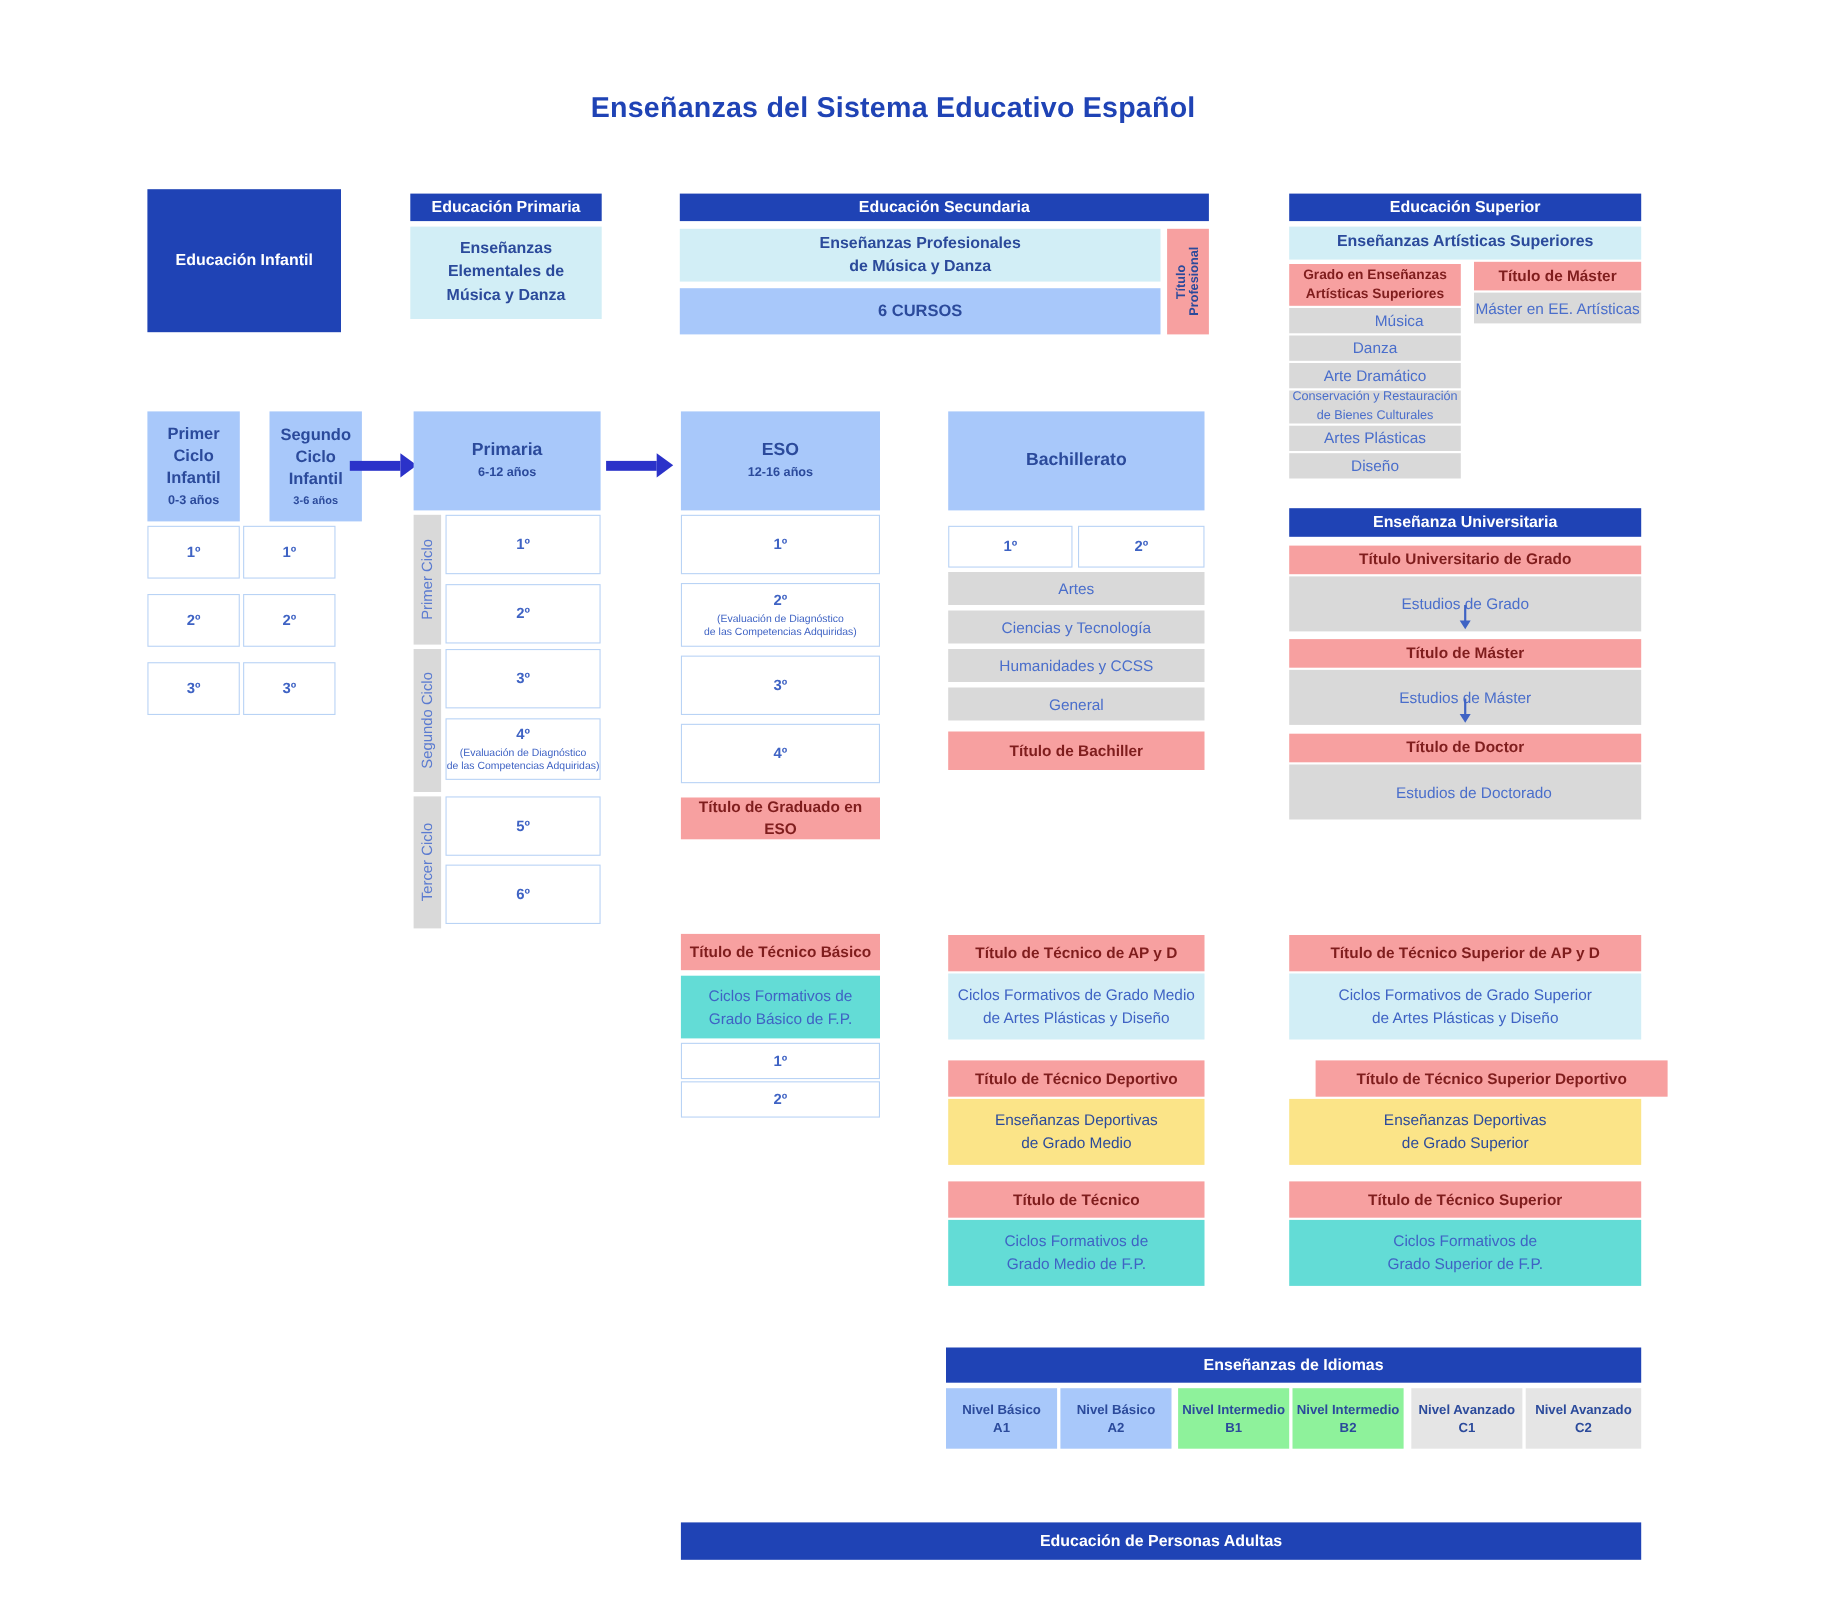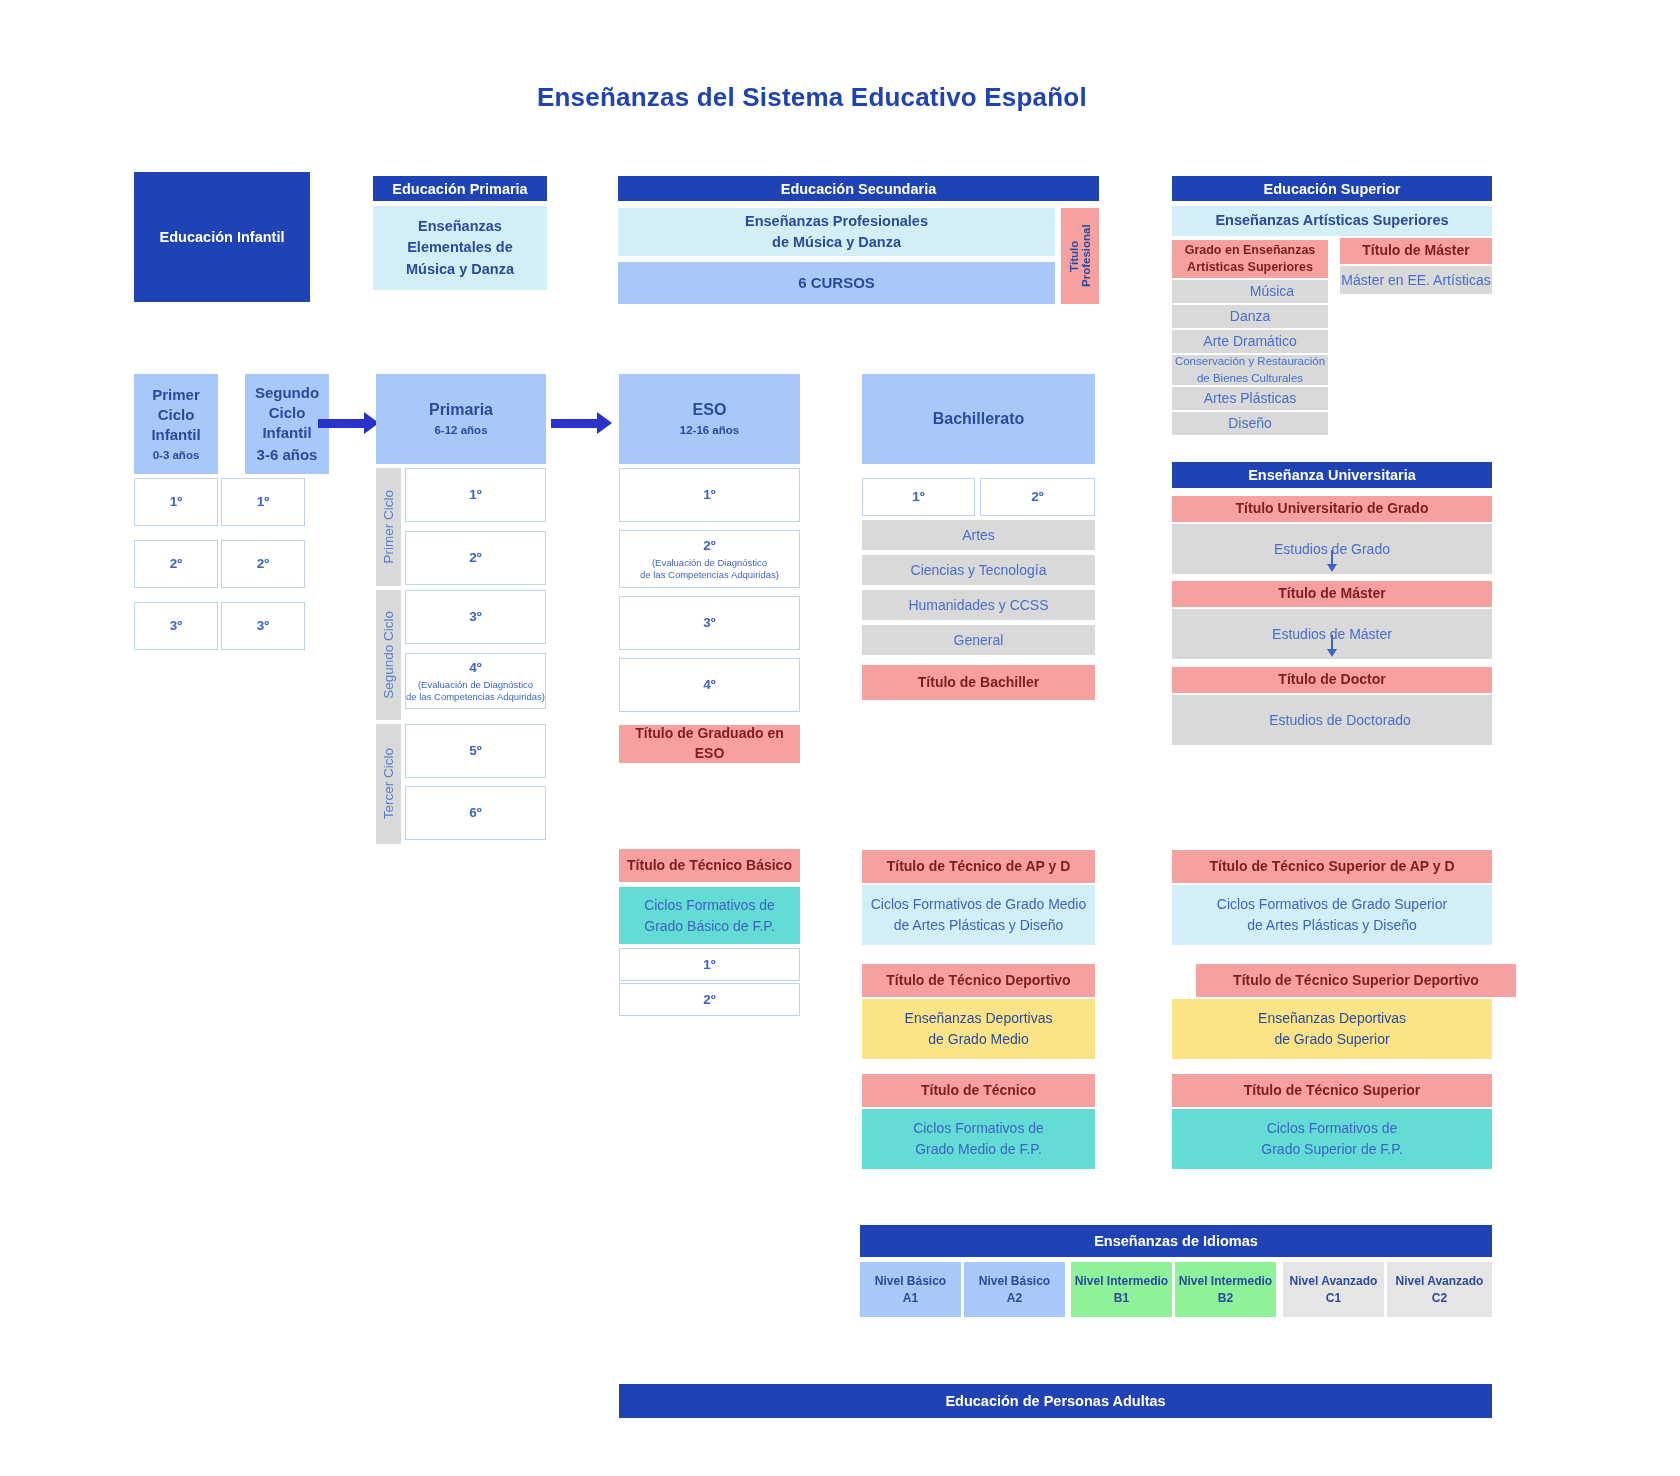--- a/index.html
+++ b/index.html
@@ -87,21 +87,21 @@
 
   <div class="abs pink" style="left:1340px;top:238px;width:152px;height:26px;">Título de Máster</div>
   <div class="abs grey" style="left:1340px;top:266px;width:152px;height:28px;">Máster en EE. Artísticas</div>
 
   <div class="abs midblue ml" style="left:134px;top:374px;width:84px;height:100px;flex-direction:column;">
     <span class="ml">Primer<br>Ciclo<br>Infantil</span>
     <span style="font-size:11.5px;margin-top:2px;">0-3 años</span>
   </div>
   <div class="abs midblue ml" style="left:221px;top:374px;width:84px;height:100px;flex-direction:column;margin-left:24px;">
     <span class="ml">Segundo<br>Ciclo<br>Infantil</span>
-    <span style="font-size:15px;margin-top:2px;">3-6 años</span>
+    <span style="font-size:10px;margin-top:2px;">3-6 años</span>
   </div>
 
   <div class="abs white" style="left:134px;top:478px;width:84px;height:48px;">1º</div>
   <div class="abs white" style="left:134px;top:540px;width:84px;height:48px;">2º</div>
   <div class="abs white" style="left:134px;top:602px;width:84px;height:48px;">3º</div>
 
   <div class="abs white" style="left:221px;top:478px;width:84px;height:48px;">1º</div>
   <div class="abs white" style="left:221px;top:540px;width:84px;height:48px;">2º</div>
   <div class="abs white" style="left:221px;top:602px;width:84px;height:48px;">3º</div>
 

